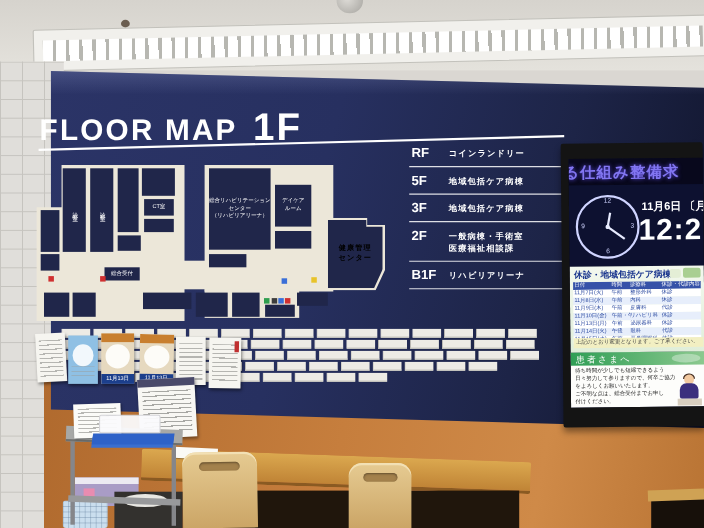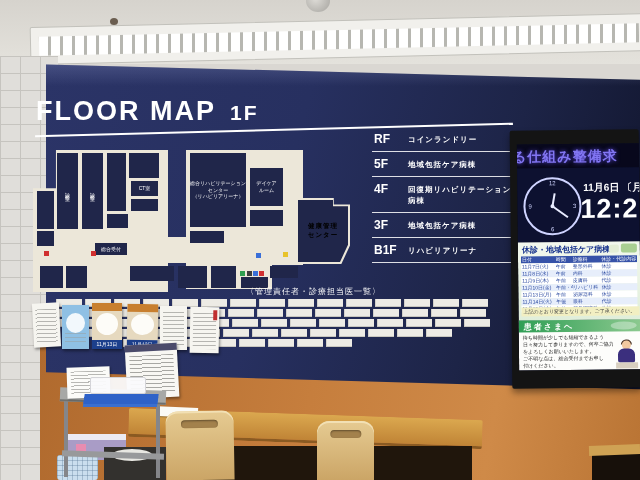--- a/index.html
+++ b/index.html
@@ -25,21 +25,21 @@
     background:linear-gradient(100deg,#b06a2e 0%,#c67e3d 45%,#cf8a48 75%,#b97434 100%);}
   #navy-panel{left:46px;top:56px;width:594px;height:340px;
     background:linear-gradient(105deg,#2b3467 0%,#273060 40%,#1d2447 72%,#10142b 100%);
     clip-path:polygon(0 2.5%,100% 7%,100% 98%,0 93%);}
   #panel-sheen{left:0;top:6px;width:100%;height:24px;
     background:linear-gradient(rgba(150,160,210,.28),rgba(150,160,210,0));}
 
   
   #sign-title{left:36px;top:96px;color:#fff;letter-spacing:2px;font-weight:bold;}
   #sign-title .t-main{font-size:27px;}
-  #sign-title .t-floor{font-size:21px;margin-left:14px;}
+  #sign-title .t-floor{font-size:35px;margin-left:14px;}
   #title-underline{left:35px;top:129px;width:478px;height:2px;background:#fff;transform:rotate(-1.5deg);}
 
   #floor-legend{left:372px;top:127px;width:141px;color:#fff;}
   .legend-row{display:flex;align-items:flex-start;border-bottom:1px solid rgba(255,255,255,.85);
     padding:5px 0 5px 2px;min-height:13px;}
   .legend-floor{width:34px;font-size:12px;font-weight:bold;flex:none;}
   .legend-name{font-size:7.5px;font-weight:bold;letter-spacing:1px;line-height:1.5;
     white-space:pre-line;padding-top:2px;}
 
   
@@ -108,21 +108,21 @@
   .tbl-head{background:#3652a8 !important;color:#fff;}
   .c1{width:34px;padding-left:1px;overflow:hidden;white-space:nowrap;}
   .c2{width:17px;overflow:hidden;white-space:nowrap;}
   .c3{width:29px;overflow:hidden;white-space:nowrap;}
   .c4{width:36px;overflow:hidden;white-space:nowrap;}
   #notice-footer{left:3px;top:65px;width:116px;font-size:5px;color:#444;background:#f2efc2;
     line-height:9px;height:9px;padding-left:2px;overflow:hidden;white-space:nowrap;}
   #patient-sec{left:0;top:176px;width:100%;height:50px;background:#fdfdfb;}
   #patient-head{left:0;top:0;width:100%;height:12px;
     background:linear-gradient(90deg,#2f9e55,#8cc98f);}
-  #patient-title{position:absolute;left:5px;top:1px;color:#fff;font-size:8px;font-weight:bold;letter-spacing:2px;}
+  #patient-title{position:absolute;left:5px;top:1px;color:#fff;font-size:8px;font-weight:normal;letter-spacing:2px;}
   #patient-swoosh{position:absolute;right:4px;top:2px;width:26px;height:8px;border-radius:50%;
     background:rgba(255,255,255,.35);}
   #patient-lines{left:4px;top:14px;width:96px;font-size:5px;color:#222;line-height:7px;white-space:pre-line;}
   #recept-illust{right:3px;bottom:1px;width:22px;height:28px;}
   #recept-head{position:absolute;left:6px;top:0;width:9px;height:9px;border-radius:50%;background:#f2c9a0;}
   #recept-hair{position:absolute;left:5px;top:-1px;width:11px;height:5px;border-radius:5px 5px 0 0;background:#4a3428;}
   #recept-body{position:absolute;left:2px;top:8px;width:17px;height:14px;border-radius:6px 6px 2px 2px;background:#3b2f7e;}
   #recept-desk{position:absolute;left:0;bottom:0;width:22px;height:6px;background:#d8cfc0;}
 
   
@@ -195,26 +195,27 @@
   <div id="floor-legend" class="abs">
       <div class="legend-row">
         <span class="legend-floor">RF</span>
         <span class="legend-name">コインランドリー</span>
       </div>
       <div class="legend-row">
         <span class="legend-floor">5F</span>
         <span class="legend-name">地域包括ケア病棟</span>
       </div>
       <div class="legend-row">
-        <span class="legend-floor">4F</span>
-        <span class="legend-name">回復期リハビリテーション病棟</span>
-      </div>
-      <div class="legend-row">
         <span class="legend-floor">3F</span>
         <span class="legend-name">地域包括ケア病棟</span>
+      </div>
+      <div class="legend-row">
+        <span class="legend-floor">2F</span>
+        <span class="legend-name">一般病棟・手術室
+医療福祉相談課</span>
       </div>
       <div class="legend-row">
         <span class="legend-floor">B1F</span>
         <span class="legend-name">リハビリアリーナ</span>
       </div>
     </div>
 
   <div id="map-base1" class="abs map-base"></div>
   <div id="map-base2" class="abs map-base"></div>
   <div id="map-base3" class="abs map-base"></div>
@@ -268,21 +269,20 @@
       <div class="map-icon" style="left: 256px; top: 253px; background: rgb(58, 111, 216);"></div>
       <div class="map-icon" style="left: 240px; top: 271px; background: rgb(47, 158, 79);"></div>
       <div class="map-icon" style="left: 247px; top: 271px; background: rgb(61, 61, 61);"></div>
       <div class="map-icon" style="left: 253px; top: 271px; background: rgb(58, 111, 216);"></div>
       <div class="map-icon" style="left: 259px; top: 271px; background: rgb(208, 48, 48);"></div>
       <div class="map-icon" style="left: 283px; top: 252px; background: rgb(232, 195, 42);"></div>
       <div class="map-icon" style="left: 44px; top: 251px; background: rgb(208, 48, 48);"></div>
       <div class="map-icon" style="left: 91px; top: 251px; background: rgb(208, 48, 48);"></div>
     </div>
 
-  <div id="staff-heading" class="abs">〈管理責任者・診療担当医一覧〉</div>
   <div id="plates" class="abs">
       <div class="plate-row" style="margin-left: 2px;">
         <div class="plate"></div>
         <div class="plate"></div>
         <div class="plate"></div>
         <div class="plate"></div>
         <div class="plate"></div>
         <div class="plate"></div>
         <div class="plate"></div>
         <div class="plate"></div>

